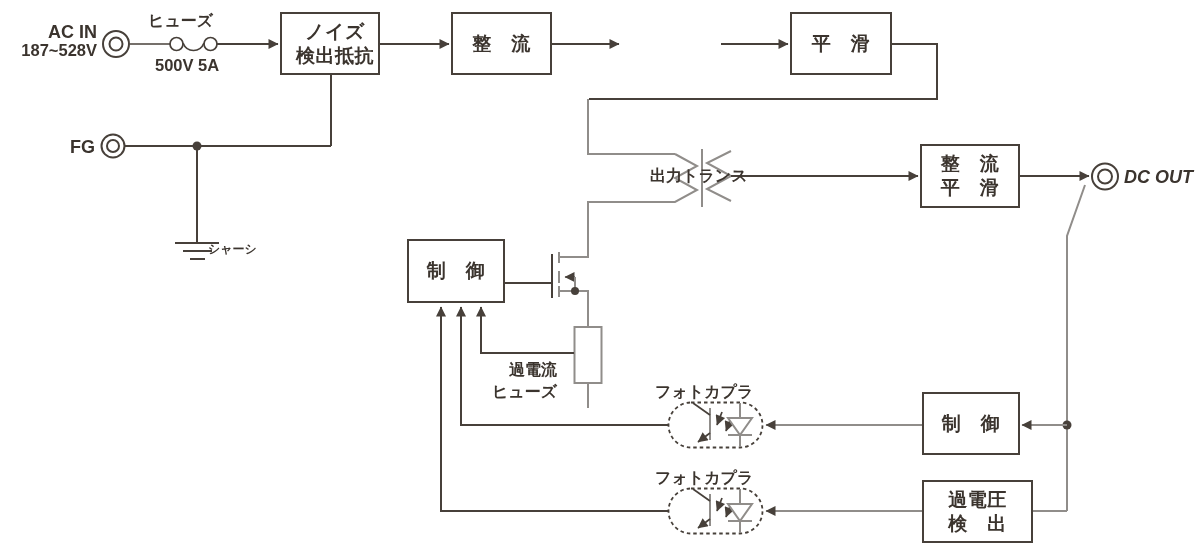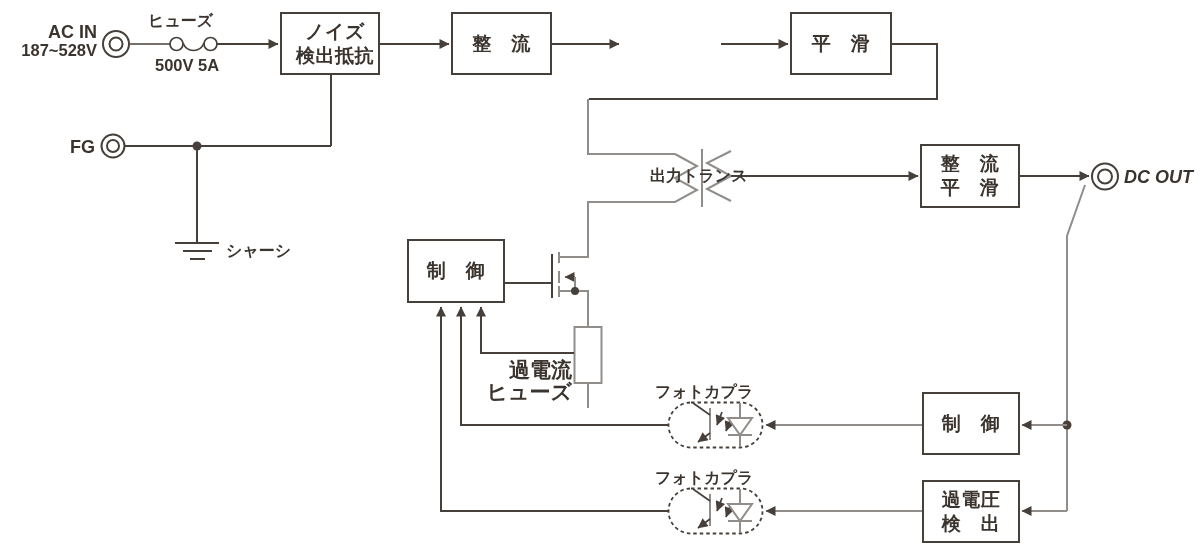--- a/index.html
+++ b/index.html
@@ -168,40 +168,40 @@
   </div>
 
   <div class="box" style="left:407px;top:239px;width:98px;height:64px;">
     <span>制　御</span>
   </div>
 
   <div class="box" style="left:922px;top:392px;width:98px;height:63px;">
     <span>制　御</span>
   </div>
 
-  <div class="box" style="left:922px;top:480px;width:98px;height:63px;">
+  <div class="box" style="left:922px;top:480px;width:111px;height:63px;">
     <span>過電圧</span>
     <span>検　出</span>
   </div>
 
   <div class="lbl rgt" style="left:0;top:23px;width:97px;line-height:18px;">
     <div style="font-size:18px;">AC IN</div>
     <div style="font-size:16.5px;">187~528V</div>
   </div>
 
   <div class="lbl ctr" style="left:148px;top:11px;width:90px;font-size:16px;">ヒューズ</div>
   <div class="lbl ctr" style="left:155px;top:56px;width:90px;font-size:16.5px;">500V 5A</div>
 
   <div class="lbl" style="left:70px;top:137px;font-size:18px;">FG</div>
 
-  <div class="lbl" style="left:226px;top:241px;font-size:16px;">シャーシ</div>
+  <div class="lbl" style="left:208px;top:241px;font-size:12px;">シャーシ</div>
 
   <div class="lbl ctr" style="left:650px;top:124px;width:120px;font-size:16px;margin-top:42px;">出力トランス</div>
 
-  <div class="lbl rgt" style="left:452px;top:359px;width:120px;font-size:21px;line-height:22px;">
+  <div class="lbl rgt" style="left:437px;top:359px;width:120px;font-size:16px;line-height:22px;">
     <div>過電流</div>
     <div>ヒューズ</div>
   </div>
 
   <div class="lbl ctr" style="left:655px;top:382px;width:120px;font-size:16px;">フォトカプラ</div>
 
   <div class="lbl ctr" style="left:655px;top:468px;width:120px;font-size:16px;">フォトカプラ</div>
 
   <div class="lbl" style="left:1124px;top:167px;font-size:18px;font-style:italic;">DC OUT</div>
 

